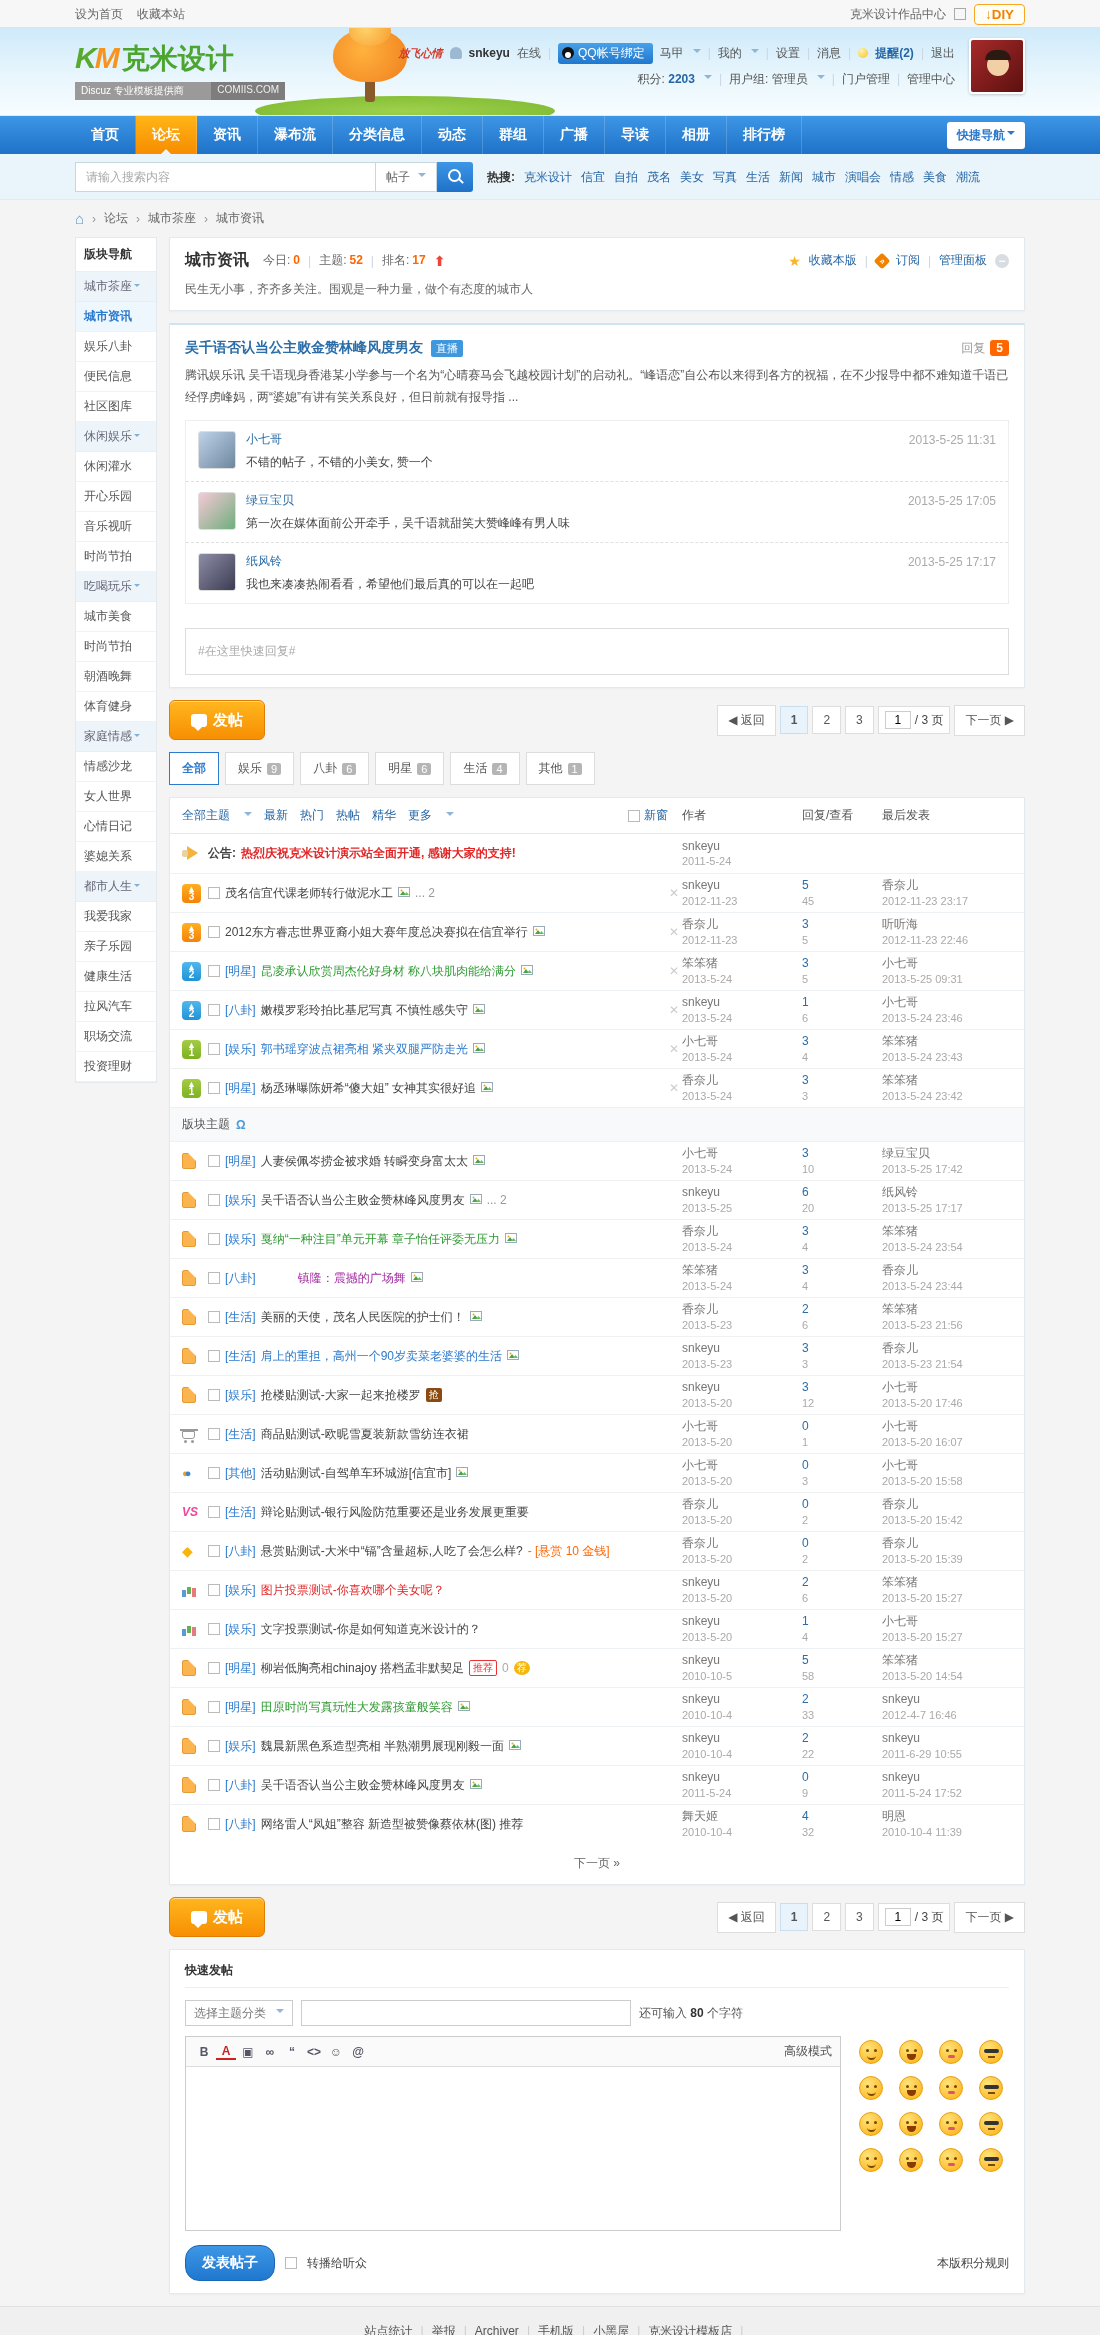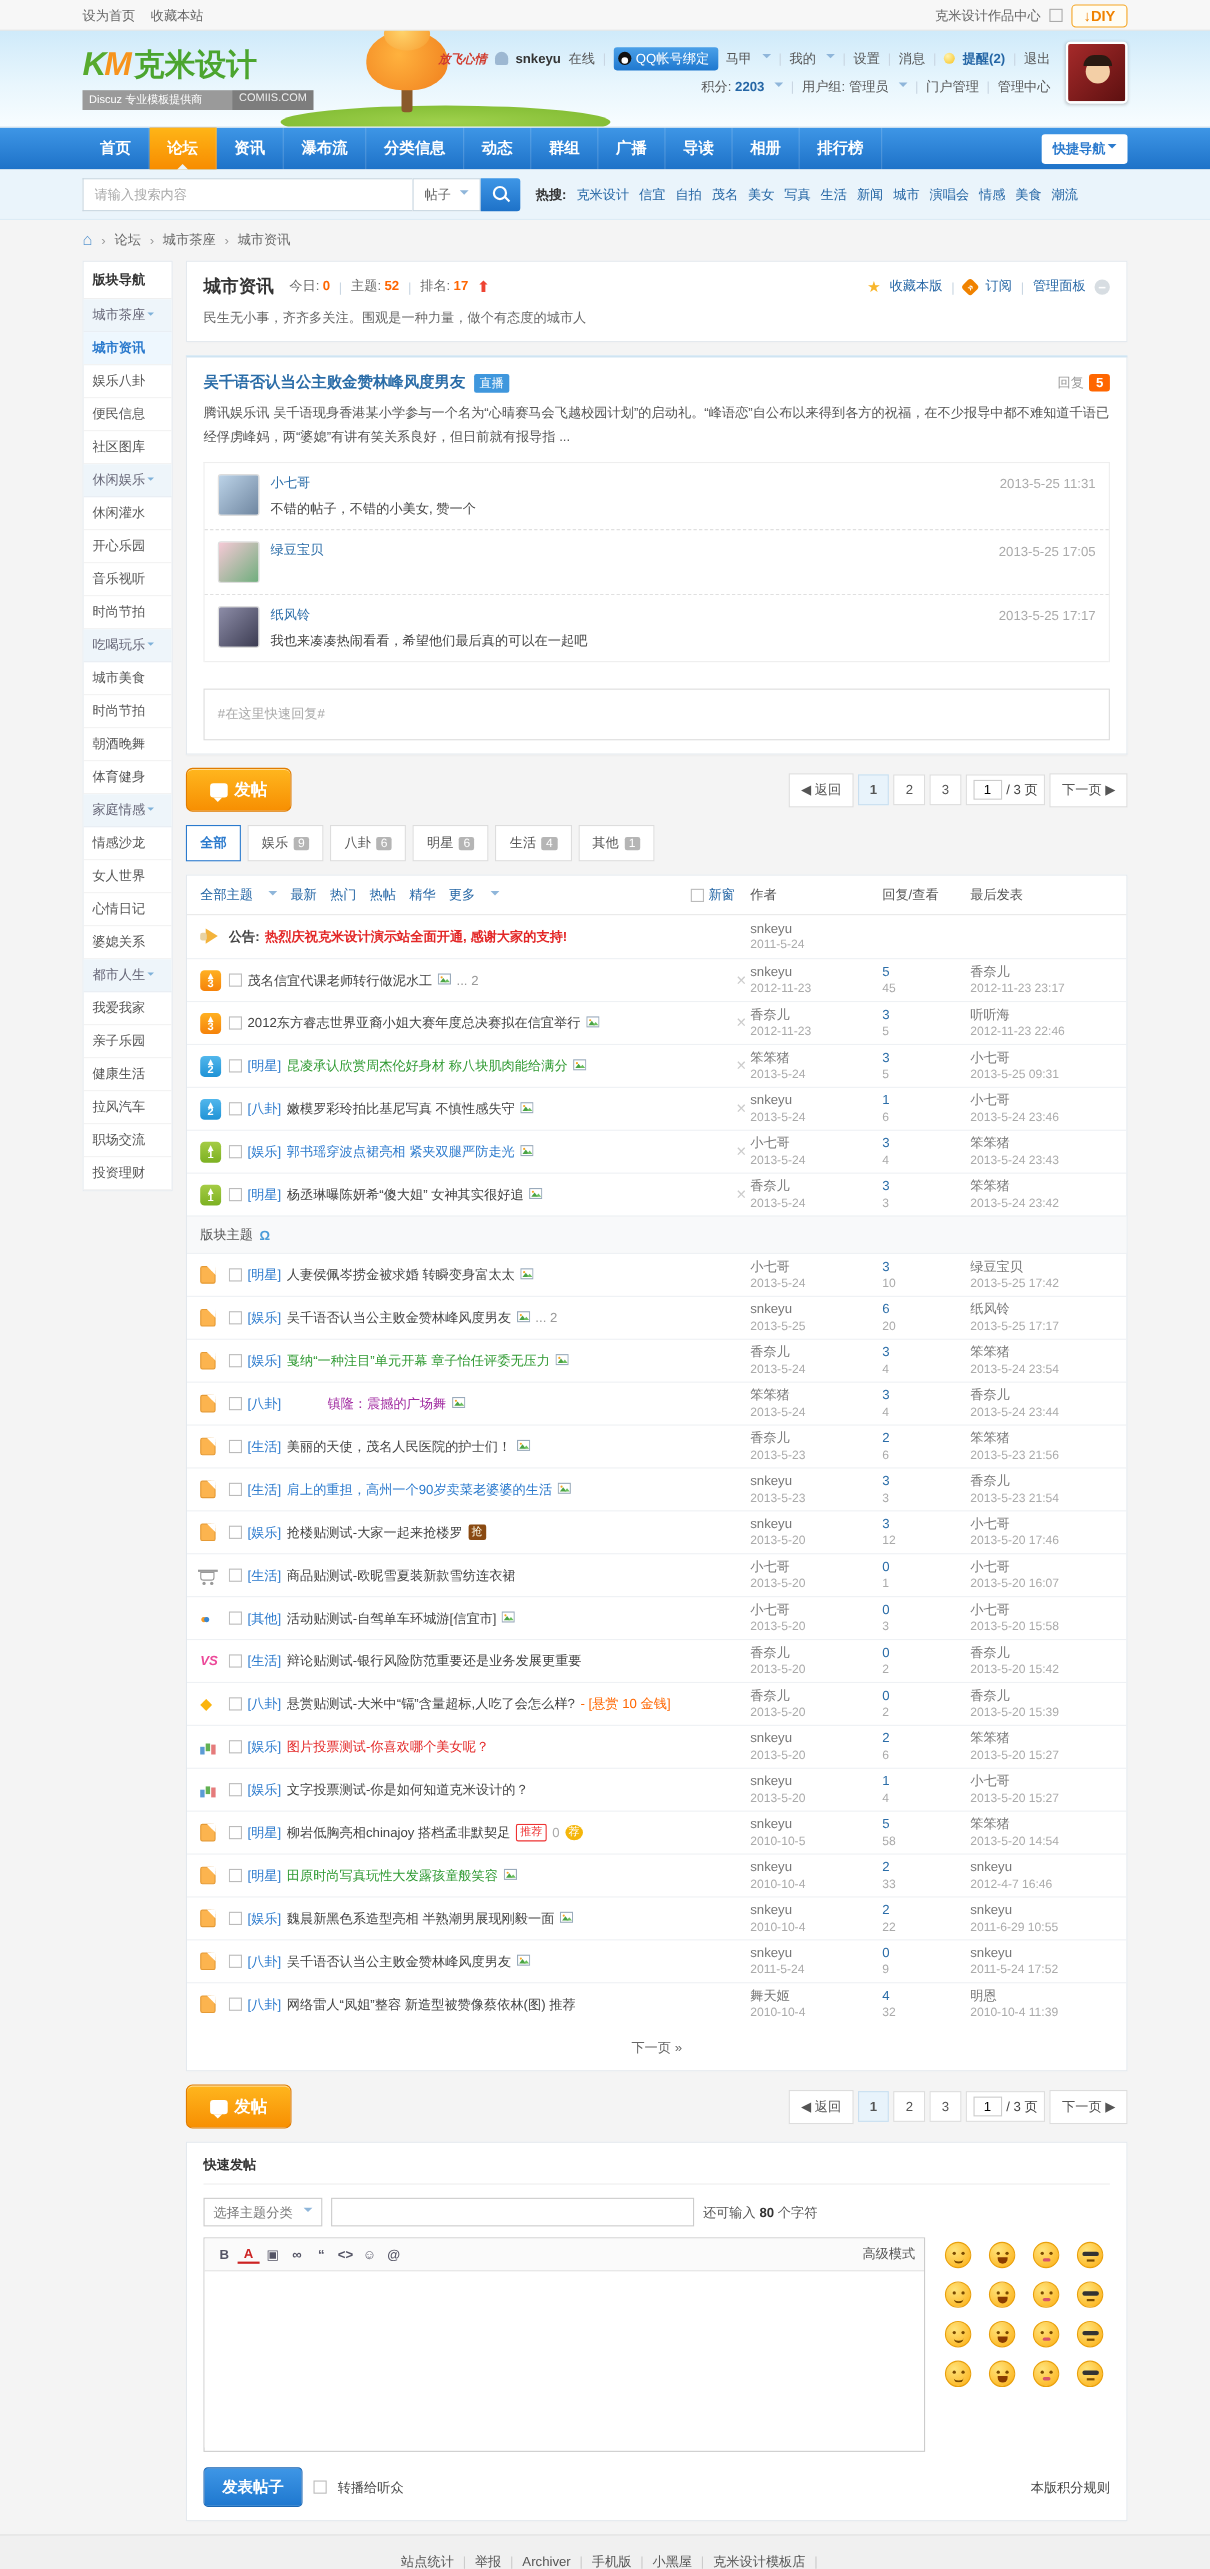--- a/index.html
+++ b/index.html
@@ -206,21 +206,21 @@
   .ed-area{width:100%;height:160px;border:none;resize:none;padding:8px;font-family:inherit;font-size:12px;}
   .smilies{width:150px;display:grid;grid-template-columns:repeat(4,1fr);gap:12px 10px;align-content:start;padding-top:4px;}
   .smiley{width:24px;height:24px;border-radius:50%;background:radial-gradient(circle at 35% 30%,#ffe37a,#fcae13);border:1px solid #e9a00c;position:relative;cursor:pointer;}
   .smiley::before{content:"";position:absolute;left:6px;top:8px;width:3px;height:3px;border-radius:50%;background:#7a4a00;box-shadow:8px 0 0 #7a4a00;}
   .smiley.m0::after{content:"";position:absolute;left:7px;top:12px;width:9px;height:5px;border-bottom:2px solid #7a4a00;border-radius:0 0 9px 9px;}
   .smiley.m1::after{content:"";position:absolute;left:7px;top:13px;width:9px;height:6px;background:#8a3c00;border-radius:0 0 9px 9px;}
   .smiley.m2::after{content:"";position:absolute;left:8px;top:14px;width:7px;height:3px;background:#d8556a;border-radius:3px;}
   .smiley.m3::before{left:4px;top:8px;width:15px;height:4px;border-radius:2px;background:#333;box-shadow:none;}
   .smiley.m3::after{content:"";position:absolute;left:8px;top:15px;width:7px;height:2px;background:#7a4a00;}
   .qp-submit{display:flex;align-items:center;gap:10px;margin-top:14px;}
-  .submit-btn{background:linear-gradient(180deg,#3e96e6,#1f78cf);border:1px solid #1a67b5;color:#fff;font-size:14px;font-weight:bold;padding:8px 16px;border-radius:4px;cursor:pointer;}
+  .submit-btn{background:linear-gradient(180deg,#3e96e6,#1f78cf);border:1px solid #1a67b5;color:#fff;font-size:14px;font-weight:bold;padding:8px 16px;border-radius:14px;cursor:pointer;}
   .qp-rules{margin-left:auto;color:#444;cursor:pointer;}
   
   .footer{border-top:1px solid #e0e0e0;background:#f0f0f0;padding:16px 0 26px;text-align:center;color:#777;}
   .flinks{margin-bottom:12px;color:#555;}
   .flinks span{margin:0 8px;cursor:pointer;}
   .flinks i{color:#ccc;font-style:normal;}
 </style>
 </head>
 <body>
 
@@ -429,20 +429,21 @@
               <div class="rtext">不错的帖子，不错的小美女, 赞一个</div>
             </div>
           </div>
           <div class="reply">
             <div class="rav av1"></div>
             <div class="rbody">
               <div class="rtop">
                 <span class="rname">绿豆宝贝</span>
                 <span class="rtime">2013-5-25 17:05</span>
               </div>
+              <div class="rtext">第一次在媒体面前公开牵手，吴千语就甜笑大赞峰峰有男人味</div>
             </div>
           </div>
           <div class="reply">
             <div class="rav av2"></div>
             <div class="rbody">
               <div class="rtop">
                 <span class="rname">纸风铃</span>
                 <span class="rtime">2013-5-25 17:17</span>
               </div>
               <div class="rtext">我也来凑凑热闹看看，希望他们最后真的可以在一起吧</div>

